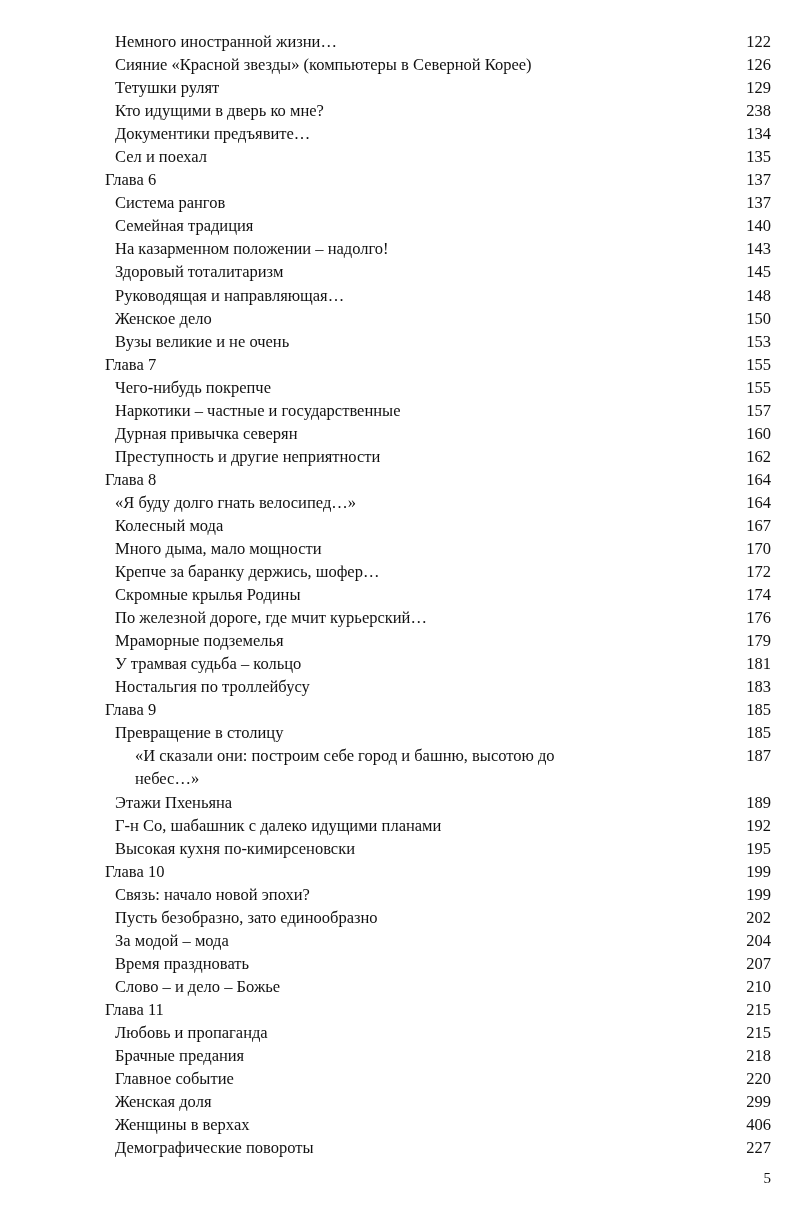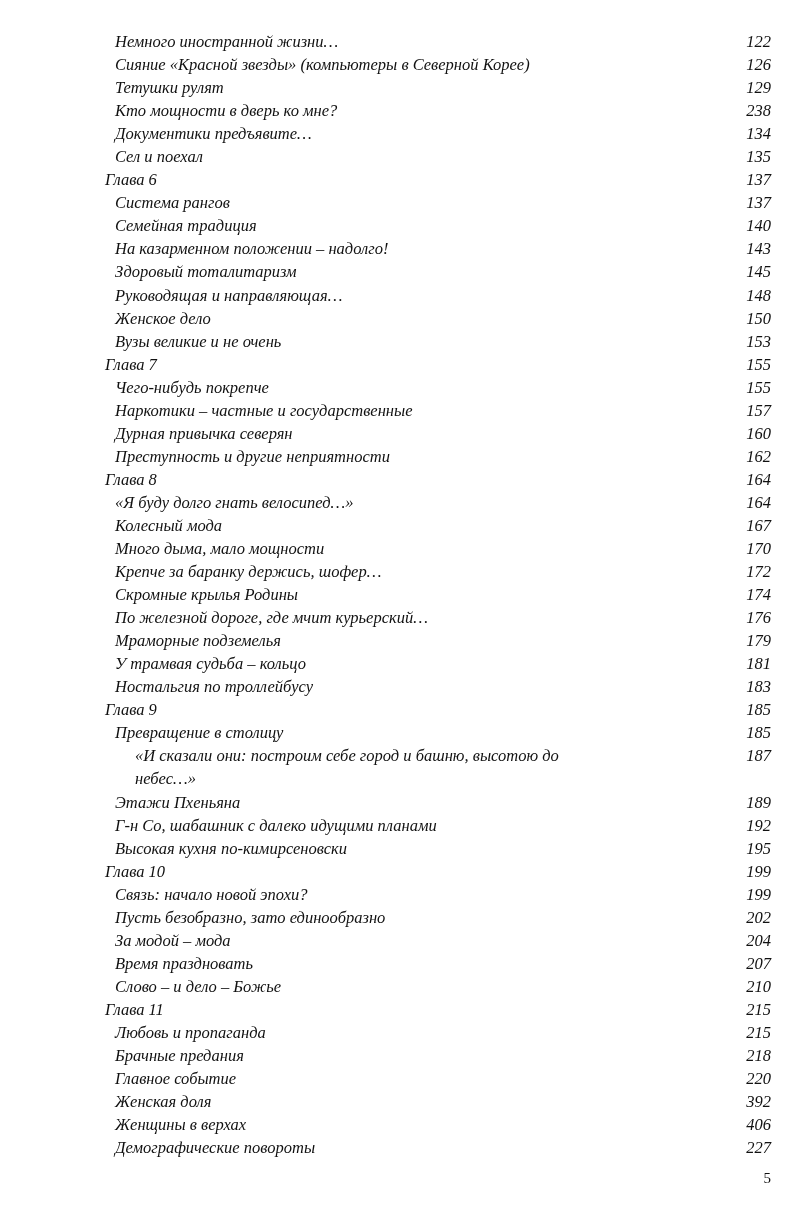--- a/index.html
+++ b/index.html
@@ -1,21 +1,21 @@
 <!DOCTYPE html>
 <html><head>
 <meta charset="utf-8">
 <style>
   html, body { margin: 0; padding: 0; background: #ffffff; }
   body {
     width: 800px; height: 1222px; position: relative; overflow: hidden;
     font-family: "Liberation Serif", "DejaVu Serif", serif;
     color: #111111;
   }
-  .toc { position: absolute; left: 0; top: 30px; width: 800px; font-style: italic; }
+  .toc { position: absolute; left: 0; top: 30px; width: 800px; }
   .row {
     position: relative; height: 23.05px; line-height: 23px;
     font-size: 16.5px; white-space: nowrap;
   }
   .row.wrap { height: 46.1px; white-space: normal; margin-left: 20px; }
   .row .title { position: absolute; left: 115px; width: 480px; line-height: 23px; }
   .row.chapter .title { left: 68px; margin-left: 37px; }
   .row .page { position: absolute; right: 29px; top: 0; }
   .footer {
     position: absolute; right: 29px; top: 1170px;
@@ -32,21 +32,21 @@
     </div>
     <div class="row">
       <span class="title">Сияние «Красной звезды» (компьютеры в Северной Корее)</span>
       <span class="page">126</span>
     </div>
     <div class="row">
       <span class="title">Тетушки рулят</span>
       <span class="page">129</span>
     </div>
     <div class="row">
-      <span class="title">Кто мощности в дверь ко мне?</span>
+      <span class="title">Кто идущими в дверь ко мне?</span>
       <span class="page">238</span>
     </div>
     <div class="row">
       <span class="title">Документики предъявите…</span>
       <span class="page">134</span>
     </div>
     <div class="row">
       <span class="title">Сел и поехал</span>
       <span class="page">135</span>
     </div>
@@ -201,21 +201,21 @@
     <div class="row">
       <span class="title">Брачные предания</span>
       <span class="page">218</span>
     </div>
     <div class="row">
       <span class="title">Главное событие</span>
       <span class="page">220</span>
     </div>
     <div class="row">
       <span class="title">Женская доля</span>
-      <span class="page">392</span>
+      <span class="page">299</span>
     </div>
     <div class="row">
       <span class="title">Женщины в верхах</span>
       <span class="page">406</span>
     </div>
     <div class="row">
       <span class="title">Демографические повороты</span>
       <span class="page">227</span>
     </div>
   </div>

